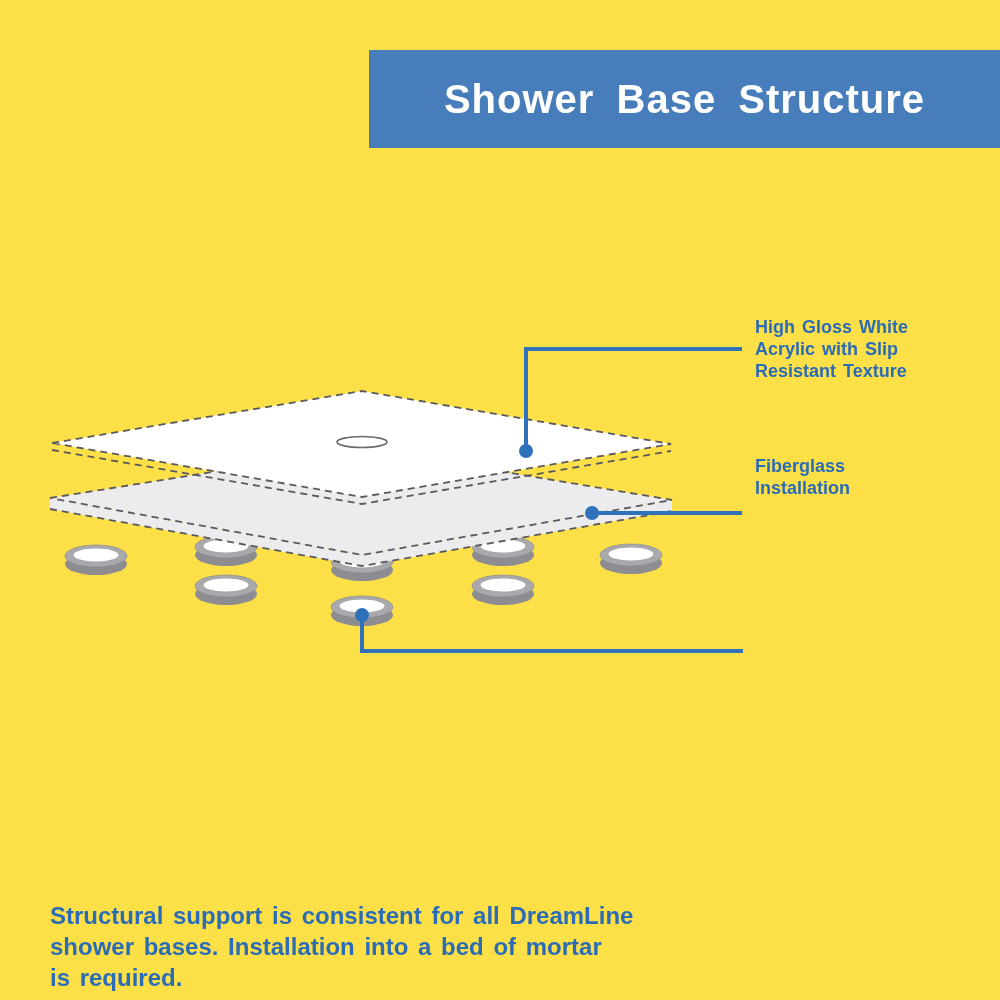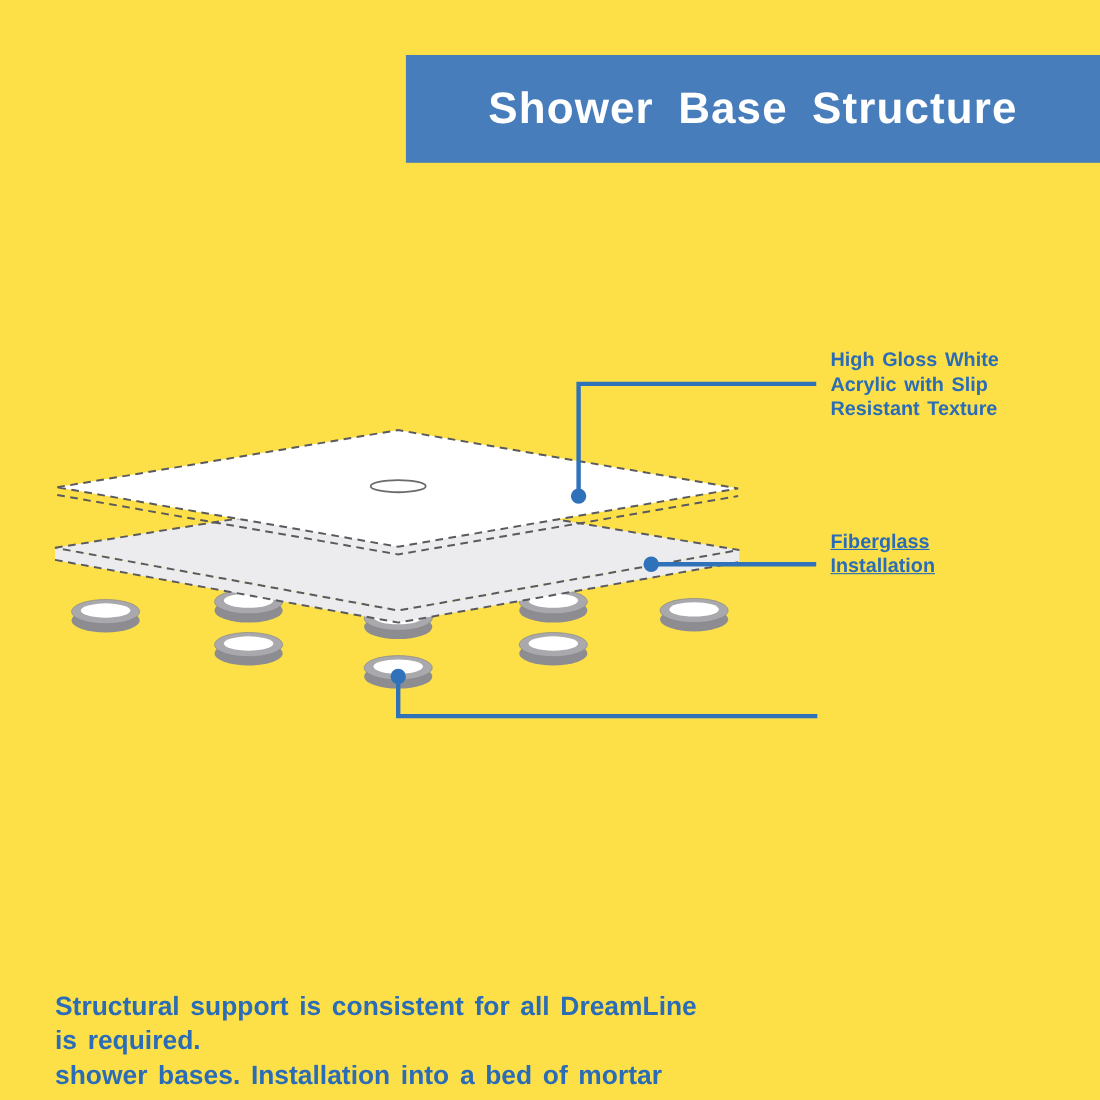--- a/index.html
+++ b/index.html
@@ -40,21 +40,21 @@
   .conn{fill:none;stroke:var(--connector-blue);stroke-width:4;}
   .conn-dot{fill:var(--connector-blue);}
 
   
   .callout{
     position:absolute;left:755px;color:var(--accent-blue);
     font-weight:bold;font-size:18px;line-height:22px;word-spacing:2px;
     white-space:nowrap;
   }
   #callout-acrylic{top:316px;}
-  #callout-fiberglass{top:481px;text-decoration:underline;}
+  #callout-fiberglass{top:455px;}
   #callout-foundation{top:625px;}
 
   
   .footer-note{
     position:absolute;left:50px;top:900px;color:var(--accent-blue);
     font-weight:bold;font-size:24px;line-height:31px;word-spacing:3px;
     white-space:nowrap;
   }
 </style>
 </head>
@@ -110,17 +110,17 @@
   </div>
 
   <div class="callout" id="callout-fiberglass">
     <div>Fiberglass</div>
     <div>Installation</div>
   </div>
 
 
   <div class="footer-note">
     <div>Structural support is consistent for all DreamLine</div>
+    <div>shower bases. Installation into a bed of mortar</div>
     <div>is required.</div>
-    <div>shower bases. Installation into a bed of mortar</div>
   </div>
 
 </div>
 
 </body></html>

